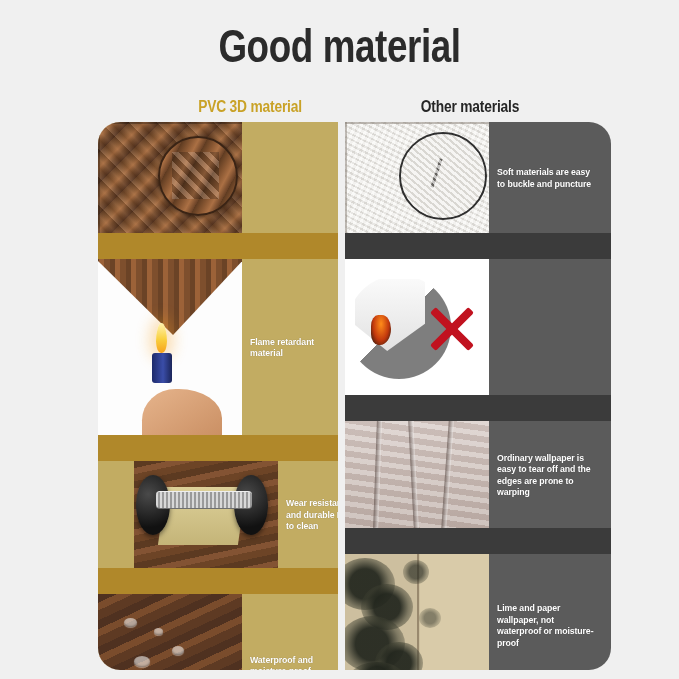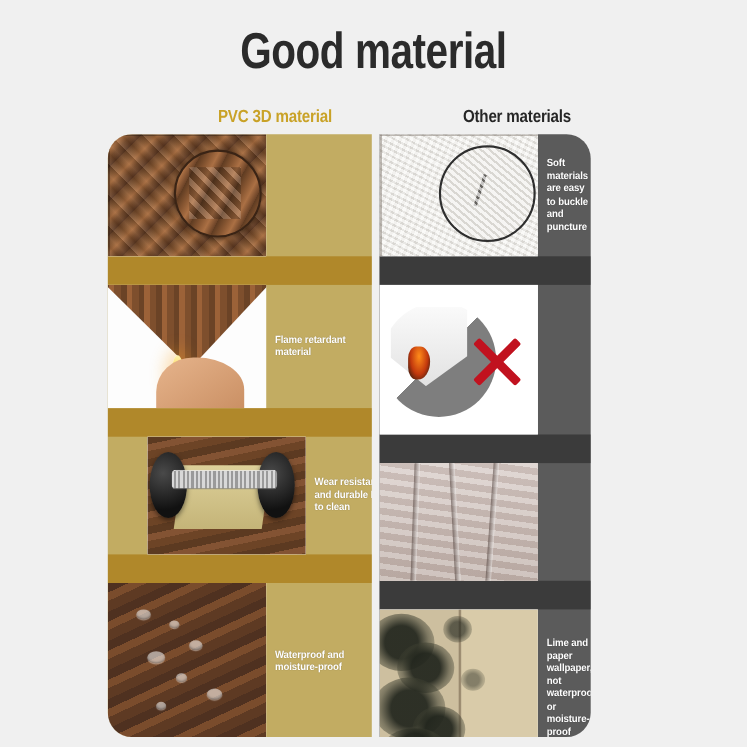--- a/index.html
+++ b/index.html
@@ -65,21 +65,21 @@
     overflow: hidden;
   }
   .panel-left {
     left: 98px;
     width: 240px;
     background: #c2ac62;
     border-radius: 22px 0 0 22px;
   }
   .panel-right {
     left: 345px;
-    width: 192px;
+    width: 266px;
     background: #5b5b5b;
     border-radius: 0 22px 22px 0;
   }
 
   .row {
     position: relative;
     width: 100%;
     display: flex;
     box-sizing: border-box;
   }
@@ -364,21 +364,21 @@
     <div class="photo">
       <div class="wood-base"></div>
       <div class="wood-chevron"></div>
       <div class="wood-grid"></div>
       <div class="zoom-circle"></div>
     </div>
   </div>
 
   <div class="sep"></div>
 
-  <div class="row" style="height:112px;">
+  <div class="row" style="height:176px;">
     <div class="photo">
       <div class="flame-scene">
         <div class="flame-vee"></div>
         <div class="flame"></div>
         <div class="lighter"></div>
         <div class="hand"></div>
       </div>
     </div>
     <div class="caption">
       <span class="caption-text">Flame retardant material</span>
@@ -461,20 +461,23 @@
   <div class="sep"></div>
 
   <div class="row" style="height:107px;">
     <div class="photo">
       <div class="tear-scene">
         <div class="tear-tex"></div>
         <div class="tear-strip" style="left:30px;transform:rotate(2deg);"></div>
         <div class="tear-strip" style="left:66px;transform:rotate(-3deg);"></div>
         <div class="tear-strip" style="left:100px;transform:rotate(4deg);"></div>
       </div>
+    </div>
+    <div class="caption">
+      <span class="caption-text">Ordinary wallpaper is easy to tear off and the edges are prone to warping</span>
     </div>
   </div>
 
   <div class="sep"></div>
 
   <div class="row" style="height:142px;">
     <div class="photo">
       <div class="mold-scene">
         <div class="mold-wall"></div>
         <div class="mold-corner"></div>

